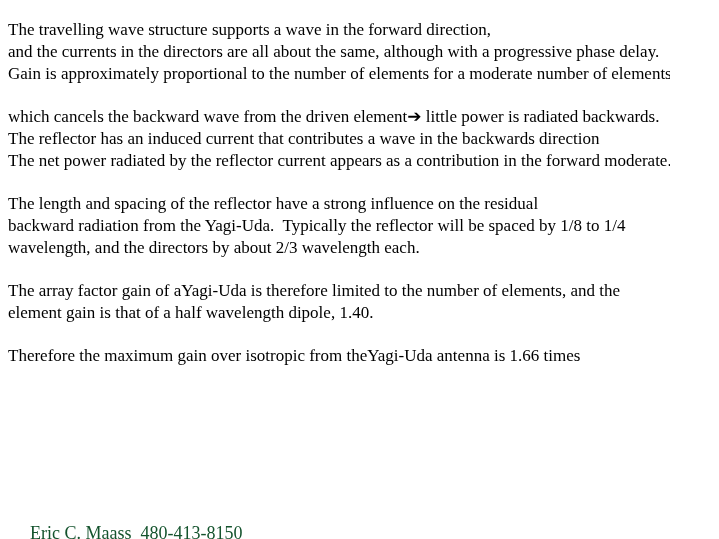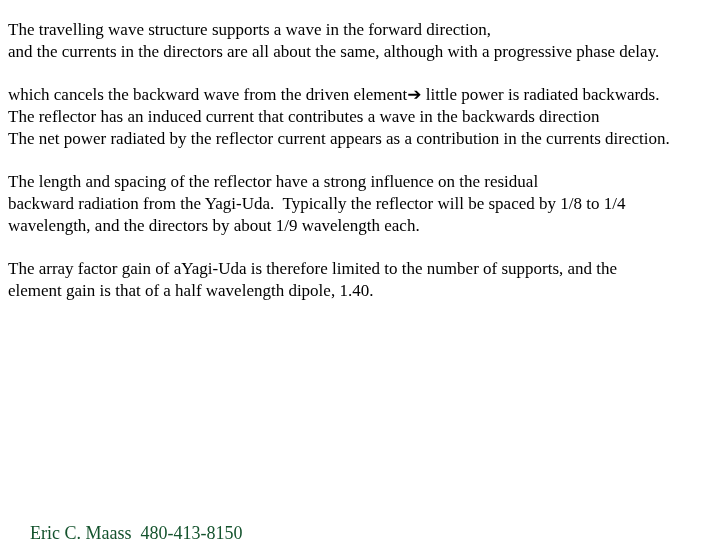--- a/index.html
+++ b/index.html
@@ -46,38 +46,40 @@
 </style>
 </head>
 <body>
 
 <div class="slide">
   <div class="text-block">
 
     <div class="para">
       <div class="line">The travelling wave structure supports a wave in the forward direction,</div>
       <div class="line">and the currents in the directors are all about the same, although with a progressive phase delay.</div>
+      <div class="line">Gain is approximately proportional to the number of elements for a moderate number of elements</div>
     </div>
 
     <div class="para">
       <div class="line">which cancels the backward wave from the driven element➔ little power is radiated backwards.</div>
       <div class="line">The reflector has an induced current that contributes a wave in the backwards direction</div>
-      <div class="line">The net power radiated by the reflector current appears as a contribution in the currents direction.</div>
+      <div class="line">The net power radiated by the reflector current appears as a contribution in the forward moderate.</div>
     </div>
 
     <div class="para">
       <div class="line">The length and spacing of the reflector have a strong influence on the residual</div>
       <div class="line">backward radiation from the Yagi-Uda.  Typically the reflector will be spaced by 1/8 to 1/4</div>
-      <div class="line">wavelength, and the directors by about 1/9 wavelength each.</div>
+      <div class="line">wavelength, and the directors by about 2/3 wavelength each.</div>
     </div>
 
     <div class="para">
-      <div class="line">The array factor gain of aYagi-Uda is therefore limited to the number of supports, and the</div>
+      <div class="line">The array factor gain of aYagi-Uda is therefore limited to the number of elements, and the</div>
       <div class="line">element gain is that of a half wavelength dipole, 1.40.</div>
     </div>
 
     <div class="para">
+      <div class="line">Therefore the maximum gain over isotropic from theYagi-Uda antenna is 1.66 times</div>
     </div>
 
   </div>
 
   <div class="footer">Eric C. Maass  480-413-8150</div>
 </div>
 
 </body></html>

